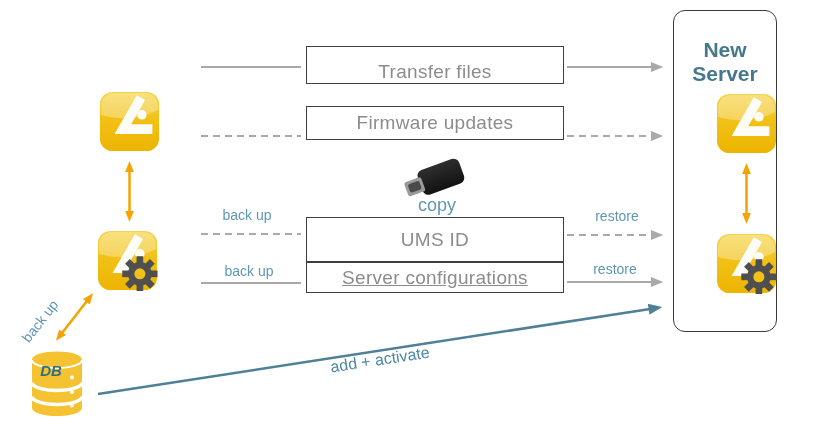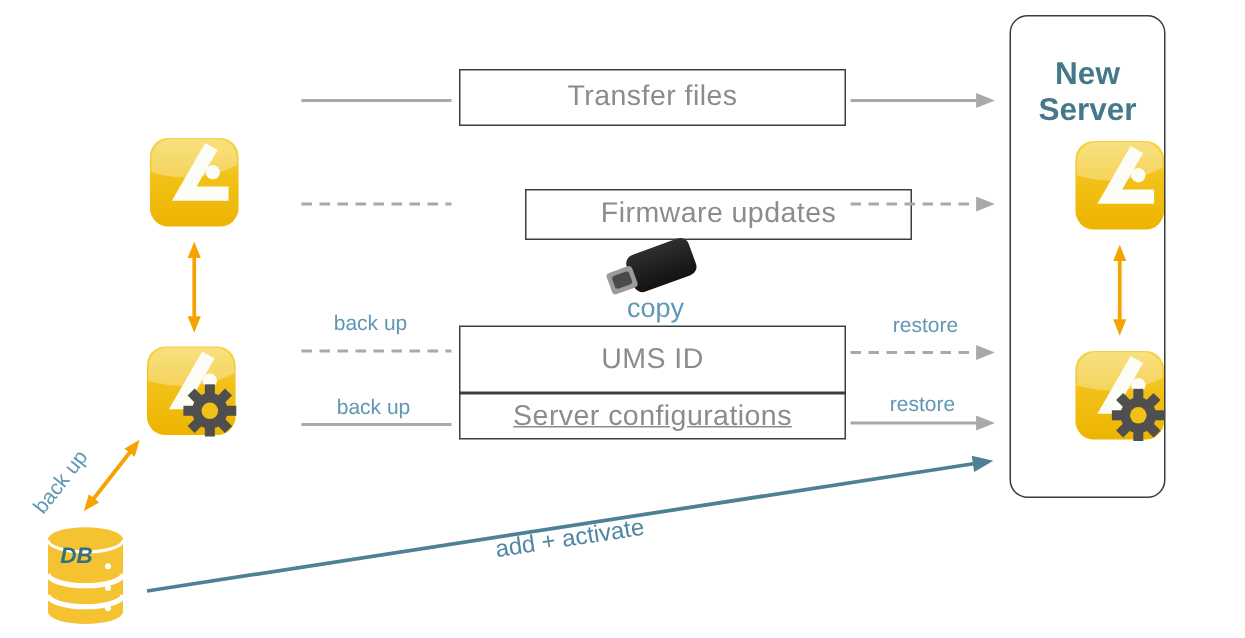--- a/index.html
+++ b/index.html
@@ -59,24 +59,24 @@
 </style>
 </head>
 <body>
 
 <div class="canvas">
 
   <div class="server-box" style="left:673px; top:10px; width:104px; height:322px;border-radius:12px;">
     <div class="server-title">New Server</div>
   </div>
 
-  <div class="step-box" style="top:46px; height:38px;">
+  <div class="step-box" style="top:46px; height:38px;align-items:flex-end;">
     <span>Transfer files</span>
   </div>
-  <div class="step-box" style="top:126px; height:34px;margin-left:44px;">
+  <div class="step-box" style="top:106px; height:34px;">
     <span>Firmware updates</span>
   </div>
   <div class="step-box" style="top:217px; height:45px;">
     <span>UMS ID</span>
   </div>
   <div class="step-box" style="top:262px; height:31px;text-decoration:underline;">
     <span>Server configurations</span>
   </div>
 
   <div class="small-label" style="left:189px; top:207px; width:116px;">back up</div>

